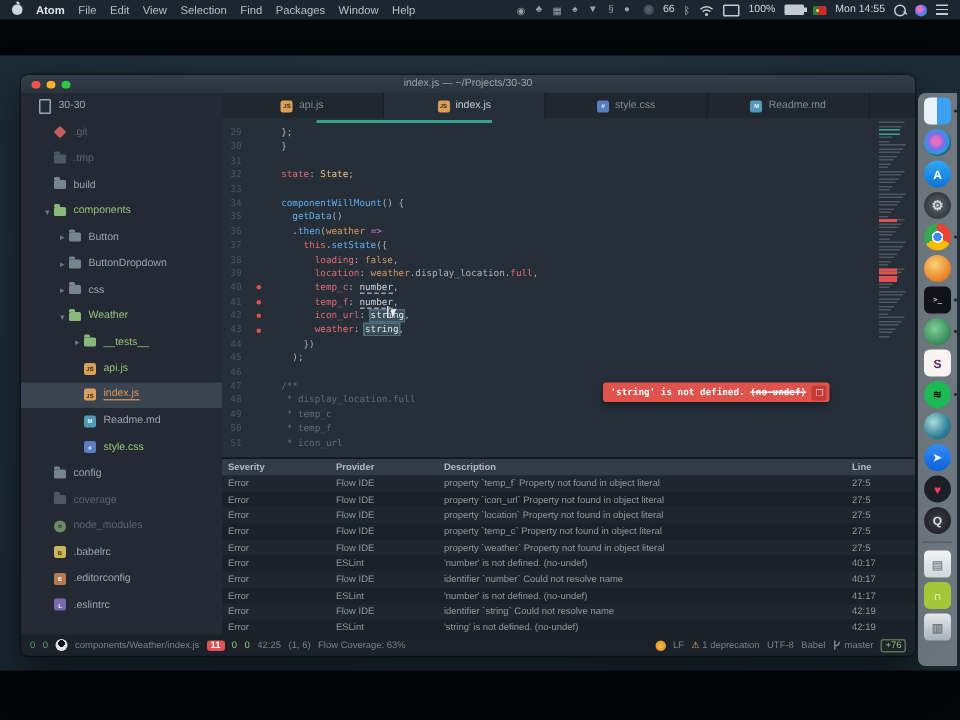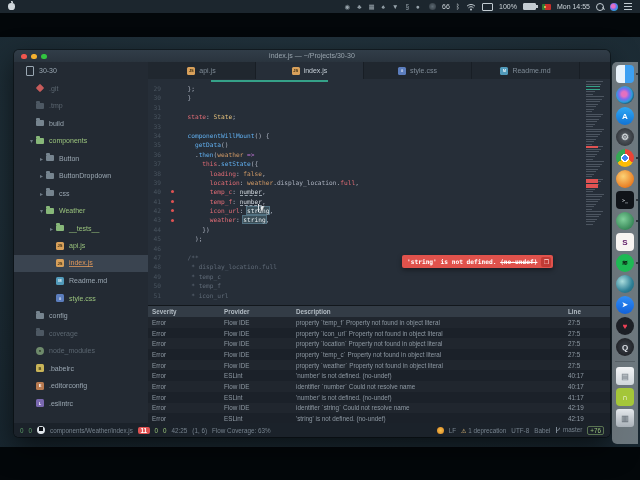--- a/index.html
+++ b/index.html
@@ -662,20 +662,31 @@
           <div class="di dk-android">∩</div>
         </div>
         <div class="dock-item">
           <div class="di dk-trash">▥</div>
         </div>
       </div>
   </div>
 
   <div class="menubar">
     <span class="apple icn"></span>
+    <span class="mb-left" id="mb-left">
+        <span class="mb-item app">Atom</span>
+        <span class="mb-item">File</span>
+        <span class="mb-item">Edit</span>
+        <span class="mb-item">View</span>
+        <span class="mb-item">Selection</span>
+        <span class="mb-item">Find</span>
+        <span class="mb-item">Packages</span>
+        <span class="mb-item">Window</span>
+        <span class="mb-item">Help</span>
+      </span>
     <span class="mb-spacer"></span>
     <span class="mb-extras" id="mb-extras">
         <span>◉</span>
         <span>♣</span>
         <span>▦</span>
         <span>♠</span>
         <span>▼</span>
         <span>§</span>
         <span>●</span>
       </span>

